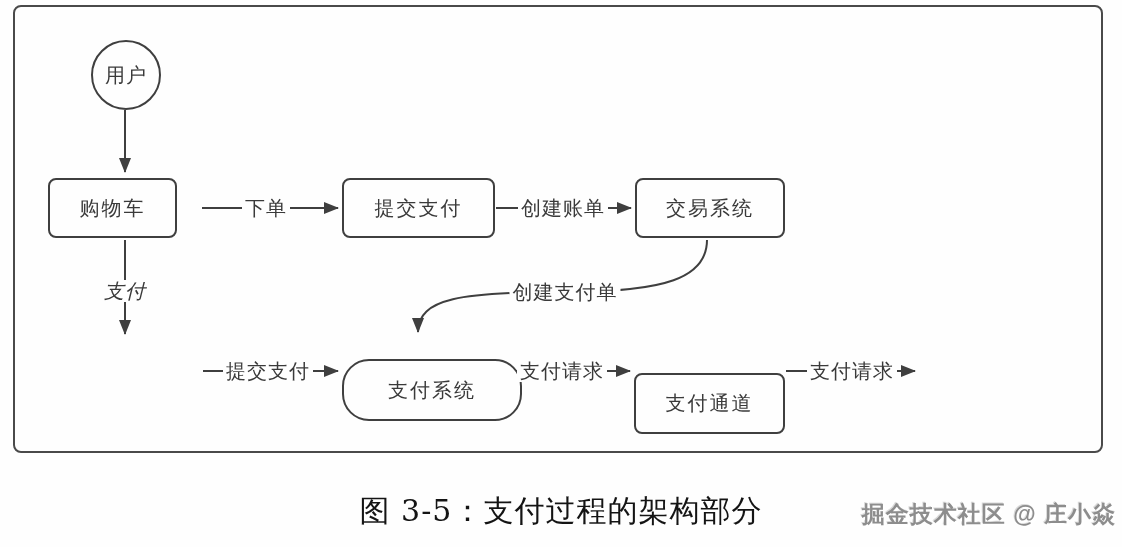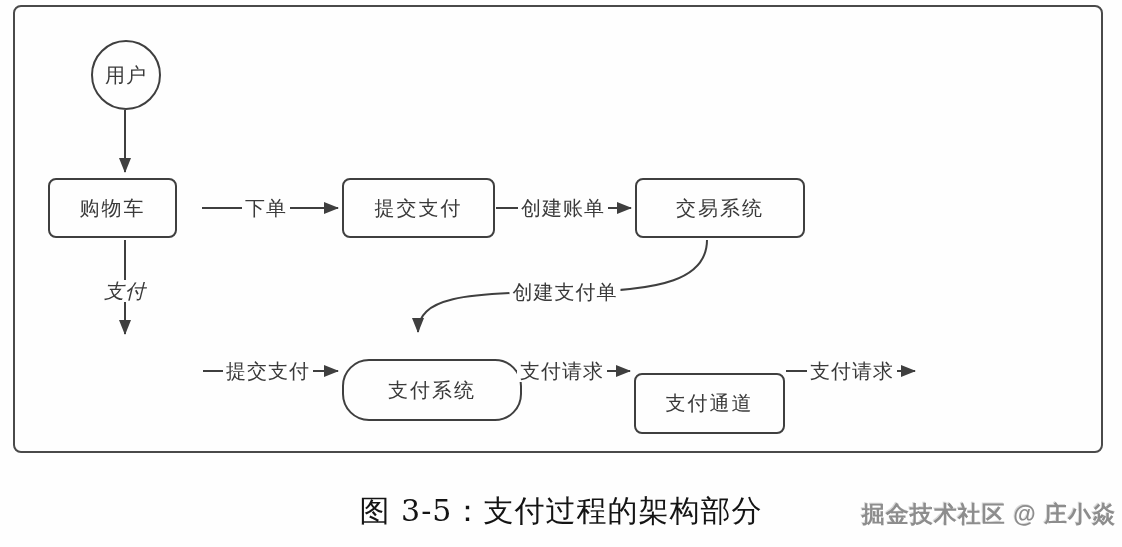--- a/index.html
+++ b/index.html
@@ -94,21 +94,21 @@
     <path d="M495,371 L630,371" stroke="#3f3f3f" stroke-width="2" fill="none" marker-end="url(#ah)"></path>
     <path d="M786,371 L915,371" stroke="#3f3f3f" stroke-width="2" fill="none" marker-end="url(#ah)"></path>
   </svg>
 
   <div class="node circle" style="left:91px; top:40px; width:70px; height:70px;">用户</div>
 
   <div class="node" style="left:48px; top:178px; width:129px; height:60px;">购物车</div>
 
   <div class="node" style="left:342px; top:178px; width:153px; height:60px;">提交支付</div>
 
-  <div class="node" style="left:635px; top:178px; width:170px; height:60px;">交易系统</div>
+  <div class="node" style="left:635px; top:178px; width:150px; height:60px;">交易系统</div>
 
 
   <div class="node" style="left:342px; top:359px; width:180px; height:62px;border-radius:27px;">支付系统</div>
 
   <div class="node" style="left:634px; top:341px; width:151px; height:61px;margin-top:32px;">支付通道</div>
 
 
   <div class="edge-label" style="left:266px; top:208px;">下单</div>
 
   <div class="edge-label" style="left:563px; top:208px;">创建账单</div>

